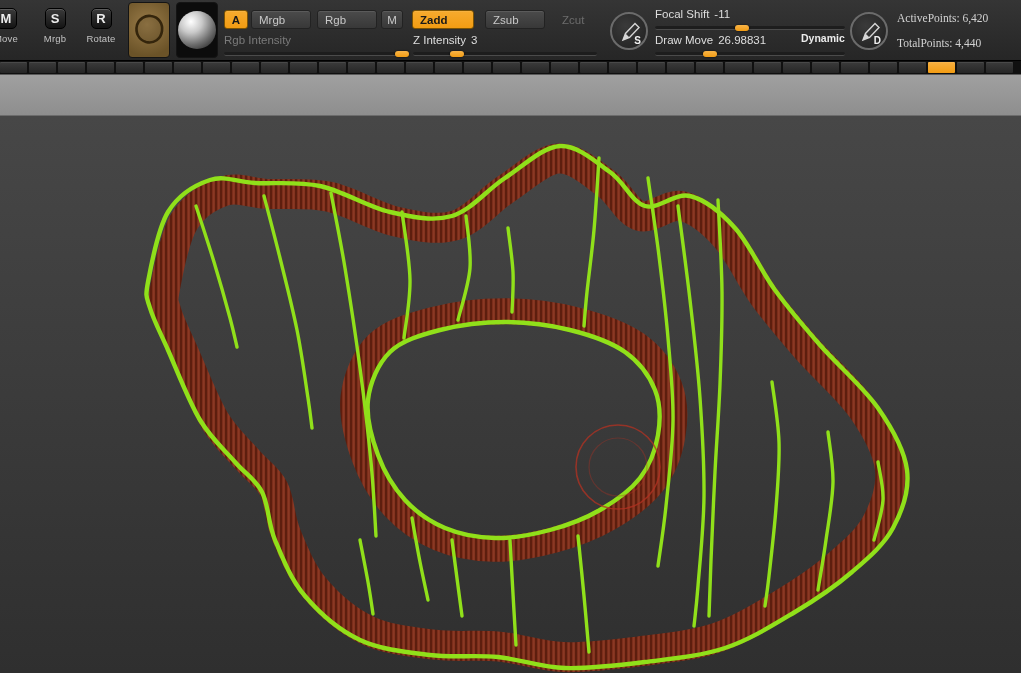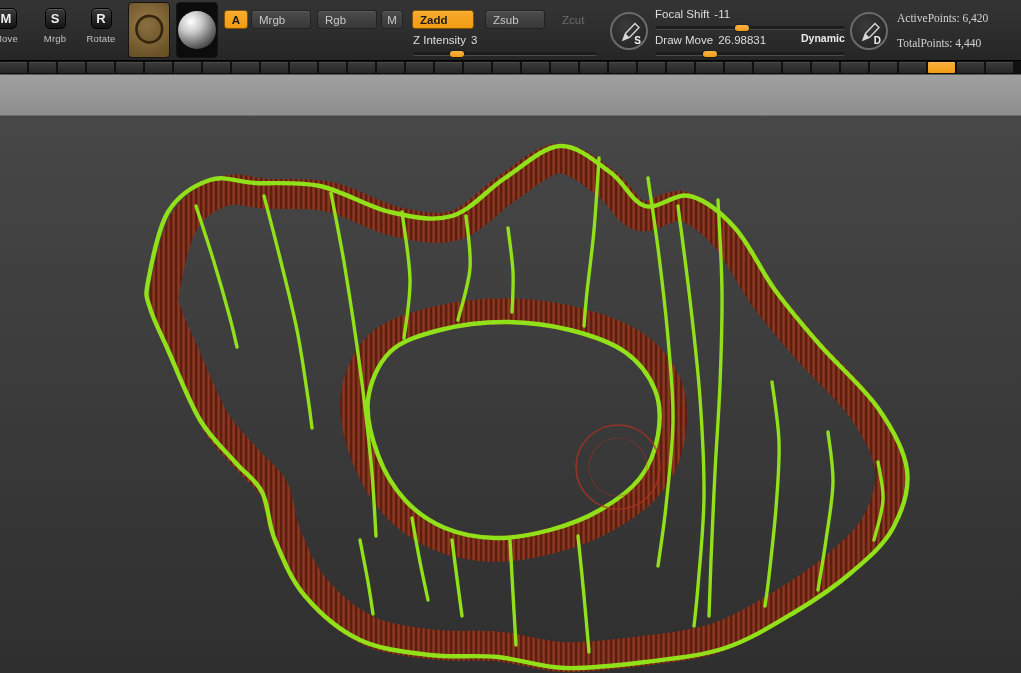--- a/index.html
+++ b/index.html
@@ -157,20 +157,28 @@
         <span>Zadd</span>
       </div>
     <div class="mode-btn w60" style="margin-right:9px">
         <span>Zsub</span>
       </div>
     <div class="mode-btn ghost">
         <span>Zcut</span>
       </div>
   </div>
 
+  <div class="zslider" style="left:224px;top:34px;width:184px">
+    <div class="zslider-text disabled">
+      <span>Rgb Intensity</span><span class="val"></span>
+    </div>
+    <div class="zslider-track">
+        <div class="zslider-handle" style="left:93%"></div>
+      </div>
+  </div>
   <div class="zslider" style="left:413px;top:34px;width:184px">
     <div class="zslider-text">
       <span>Z Intensity</span><span class="val">3</span>
     </div>
     <div class="zslider-track">
         <div class="zslider-handle" style="left:20%"></div>
       </div>
   </div>
 
   <div class="round-btn" style="left:610px">

